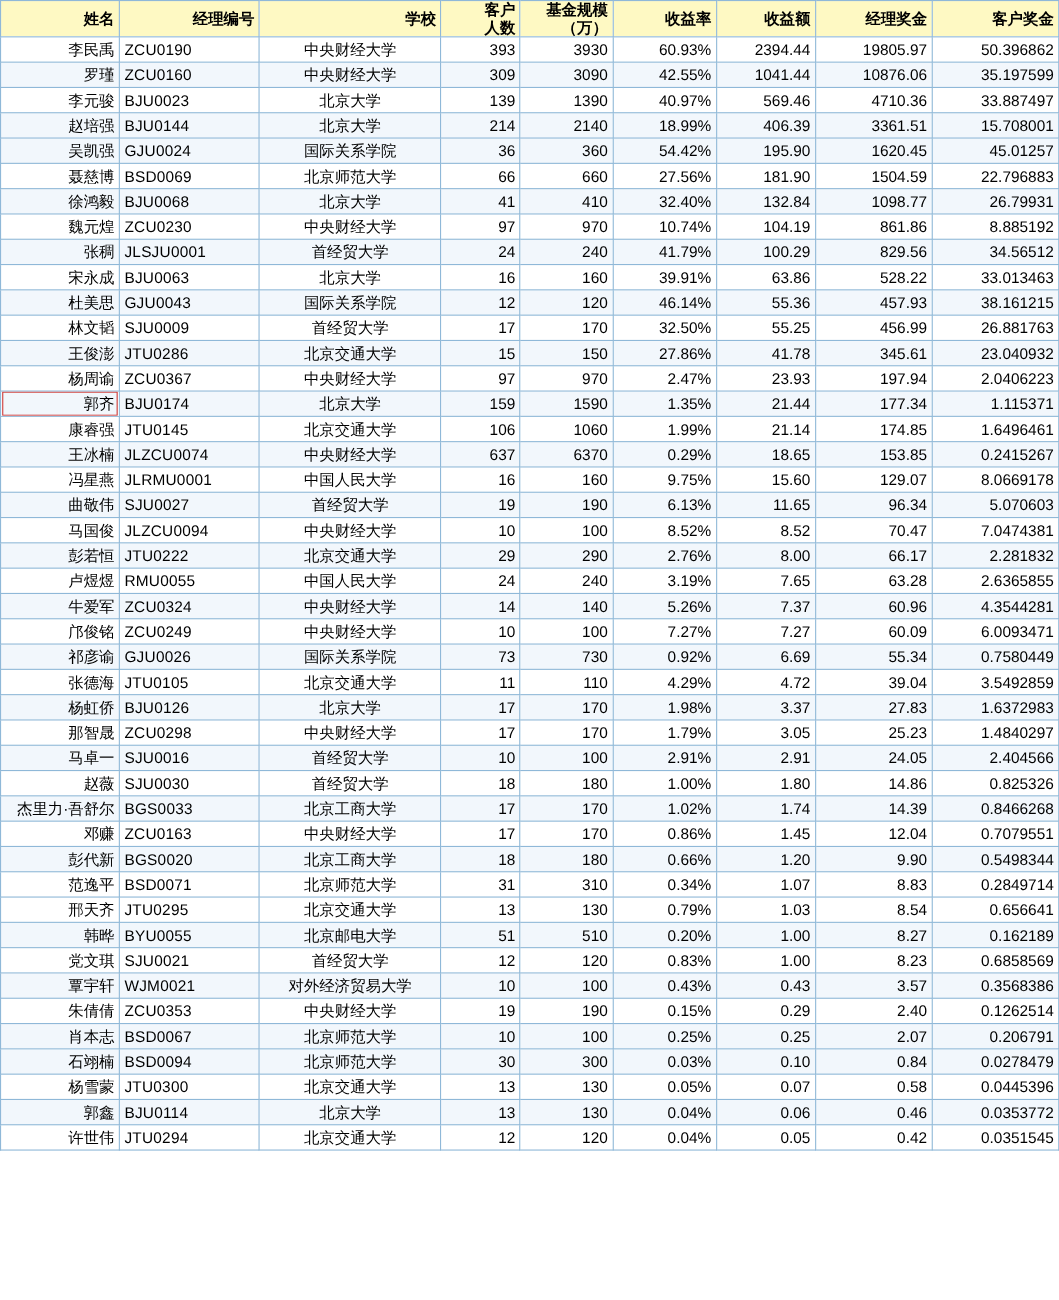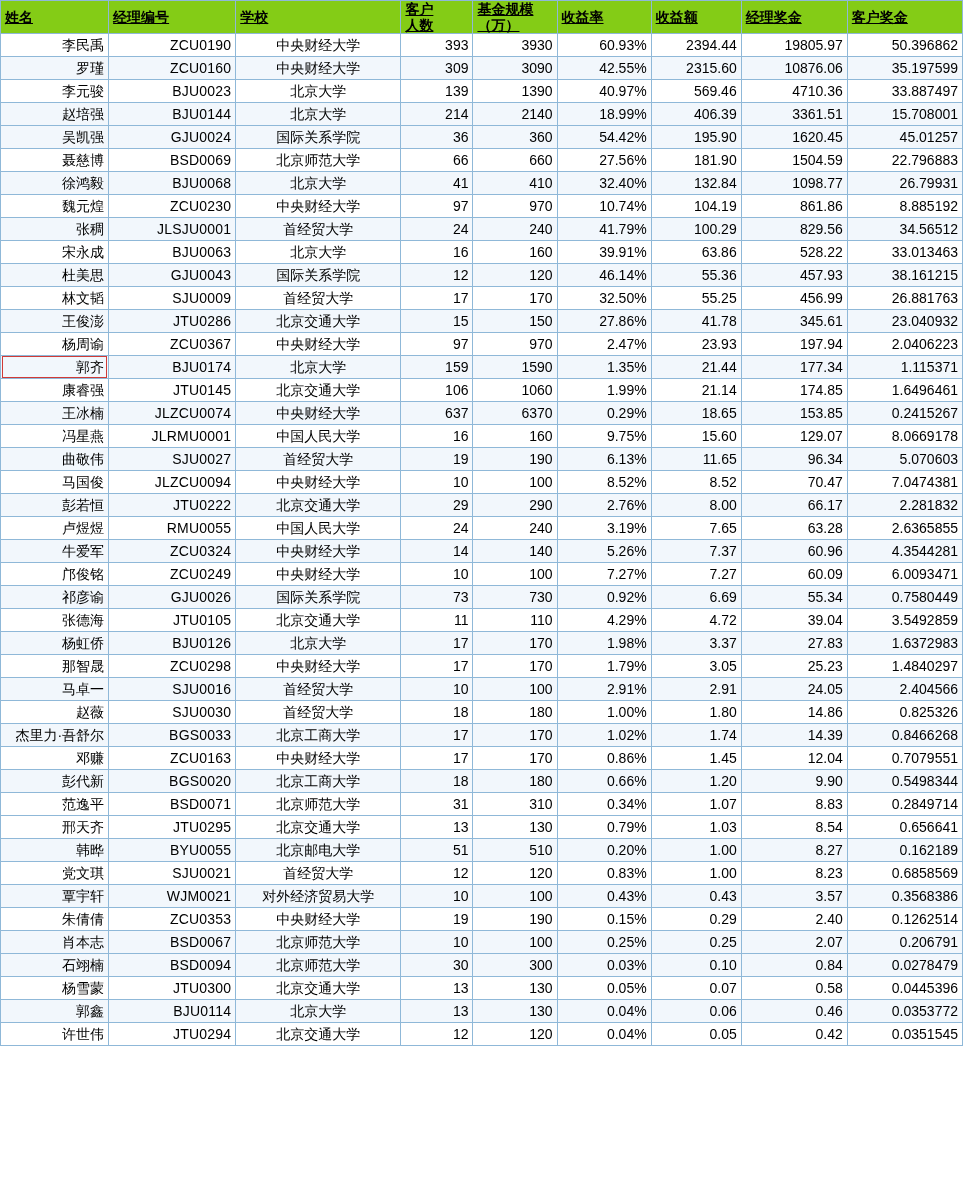--- a/index.html
+++ b/index.html
@@ -25,40 +25,39 @@
   table.grid th, table.grid td {
     border: 1px solid #8fb8d8;
     font-size: 14px;
     line-height: 15px;
     height: 22px;
     padding: 0 4px;
     overflow: hidden;
     white-space: nowrap;
   }
   thead th {
-    background: #84cc16;
-    text-align: left;
+    background: #fef9c3;
+    text-align: right;
     font-weight: bold;
     color: #000000;
     font-size: 14px;
     padding: 2px 2px;
     height: 36px;
     vertical-align: middle;
-    text-decoration: underline;
   }
   th .hdr-line {
     display: block;
     line-height: 16px;
   }
   td.c-name {
     text-align: right;
     padding-left: 5px;
   }
   td.c-code {
-    text-align: right;
+    text-align: left;
     letter-spacing: 0.2px;
   }
   td.c-school {
     text-align: center;
   }
   td.c-num {
     text-align: right;
     padding-right: 6px;
   }
   tbody tr.alt td {
@@ -156,21 +155,21 @@
           <td class="c-num">19805.97</td>
           <td class="c-num">50.396862</td>
         </tr>
         <tr class="alt">
           <td class="c-name">罗瑾</td>
           <td class="c-code">ZCU0160</td>
           <td class="c-school">中央财经大学</td>
           <td class="c-num">309</td>
           <td class="c-num">3090</td>
           <td class="c-num">42.55%</td>
-          <td class="c-num">2315.60</td>
+          <td class="c-num">1041.44</td>
           <td class="c-num">10876.06</td>
           <td class="c-num">35.197599</td>
         </tr>
         <tr>
           <td class="c-name">李元骏</td>
           <td class="c-code">BJU0023</td>
           <td class="c-school">北京大学</td>
           <td class="c-num">139</td>
           <td class="c-num">1390</td>
           <td class="c-num">40.97%</td>

